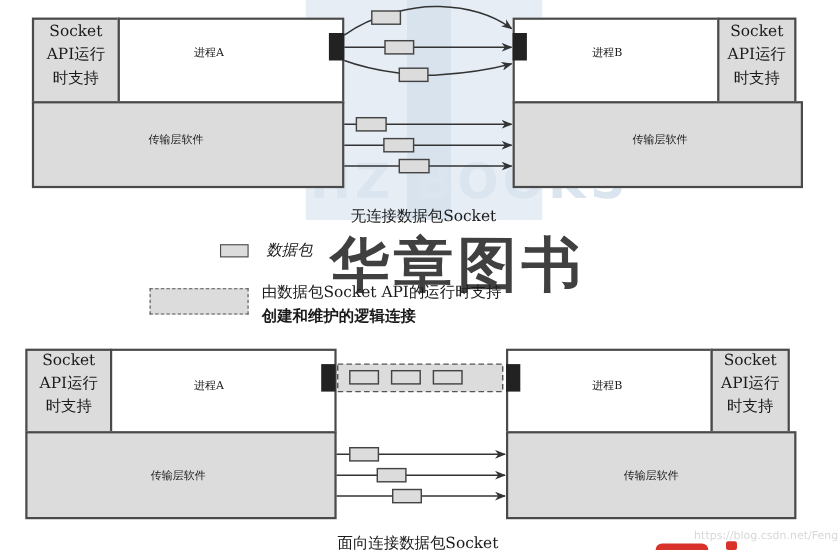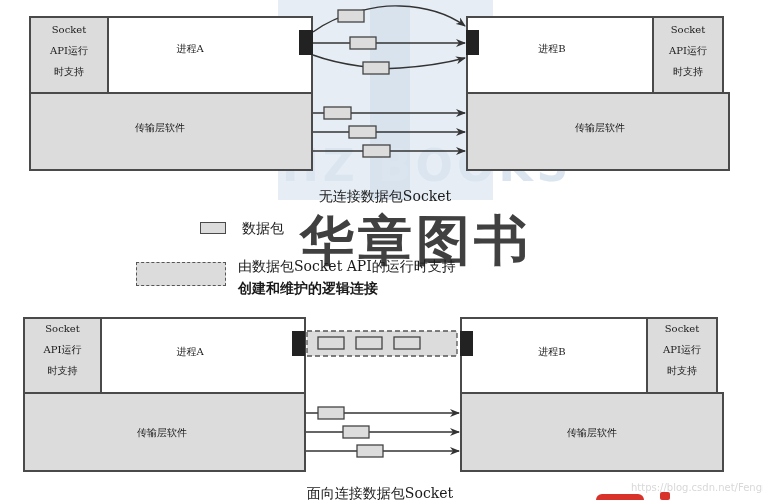--- a/index.html
+++ b/index.html
@@ -5,21 +5,21 @@
   html, body { margin:0; padding:0; background:#ffffff; }
   body { width:763px; height:500px; position:relative; overflow:hidden;
          font-family:"DejaVu Serif","Liberation Serif",serif; color:#1a1a1a; }
   #canvas { position:absolute; left:0; top:0; width:763px; height:500px; }
   .watermark-band { position:absolute; background:#e6edf5; }
   .wm-text { position:absolute; font-family:"DejaVu Sans","Liberation Sans",sans-serif; font-weight:bold; color:#dbe5ef; letter-spacing:4px; }
   .box { position:absolute; box-sizing:border-box; border:2px solid #4a4a4a; }
   .gray { background:#dcdcdc; }
   .white { background:#ffffff; }
   .lbl { position:absolute; font-size:10px; text-align:center; line-height:22px; white-space:nowrap; }
-  .api { font-size:10px; line-height:21px; }
+  .api { font-size:14px; line-height:21px; }
   .caption { position:absolute; font-size:14px; white-space:nowrap; text-align:center; }
   .legend-text { position:absolute; font-size:14px; line-height:22px; white-space:nowrap; }
   .credit { position:absolute; font-family:"DejaVu Sans","Liberation Sans",sans-serif; font-size:10px; color:#d8d8d8; }
   .red-logo { position:absolute; background:#d9322b; border-radius:12px 12px 0 0; }
 </style>
 </head>
 <body>
 
 <div class="watermark-band" style="left:278px;top:0;width:215px;height:200px;"></div>
 <div class="watermark-band" style="left:370px;top:0;width:40px;height:200px;background:#d8e3ee;"></div>
@@ -48,21 +48,21 @@
     <div>时支持</div>
   </div>
   <div class="box gray" style="left:466px;top:92px;width:264px;height:79px;"></div>
   <div class="lbl" style="left:540px;top:117px;width:120px;">传输层软件</div>
 
   <div class="caption" style="left:290px;top:188px;width:190px;">无连接数据包Socket</div>
 </div>
 
 <div>
   <div class="box gray" style="left:200px;top:222px;width:26px;height:12px;border-width:1.5px;"></div>
-  <div class="legend-text" style="left:242px;top:217px;">数据包</div>
+  <div class="legend-text" style="left:242px;top:217px;font-style:italic;">数据包</div>
   <div class="box gray" style="left:136px;top:262px;width:90px;height:24px;border:1.5px dashed #555;"></div>
   <div class="legend-text" style="left:238px;top:255px;">由数据包Socket API的运行时支持</div>
   <div class="legend-text" style="left:238px;top:277px;font-weight:bold;">创建和维护的逻辑连接</div>
 </div>
 
 <div>
   <div class="box gray" style="left:23px;top:317px;width:79px;height:77px;"></div>
   <div class="lbl api" style="left:23px;top:318px;width:79px;">
     <div>Socket</div>
     <div>API运行</div>

